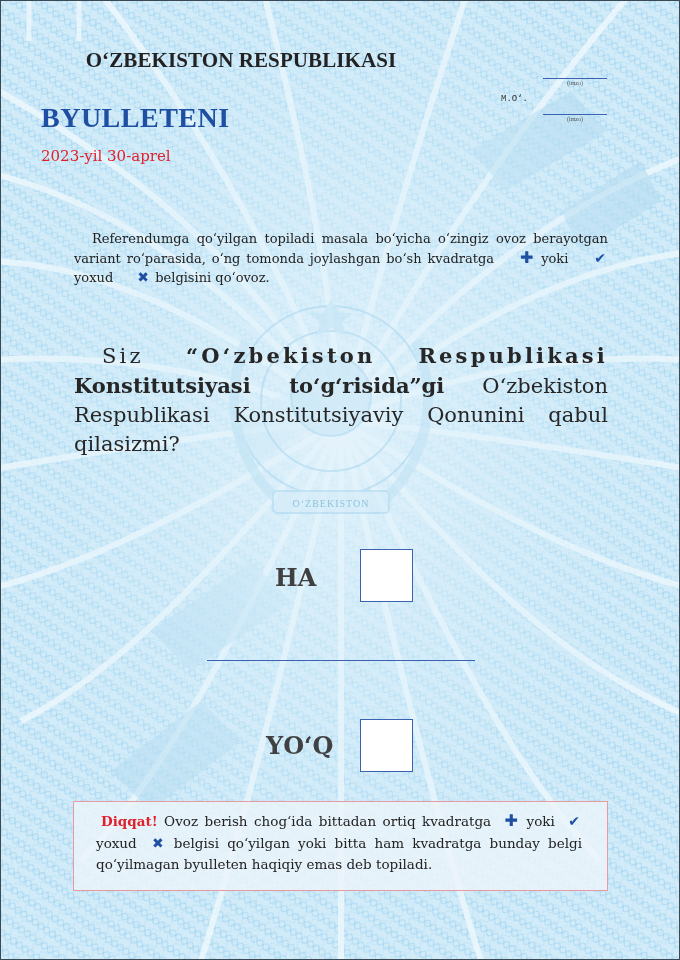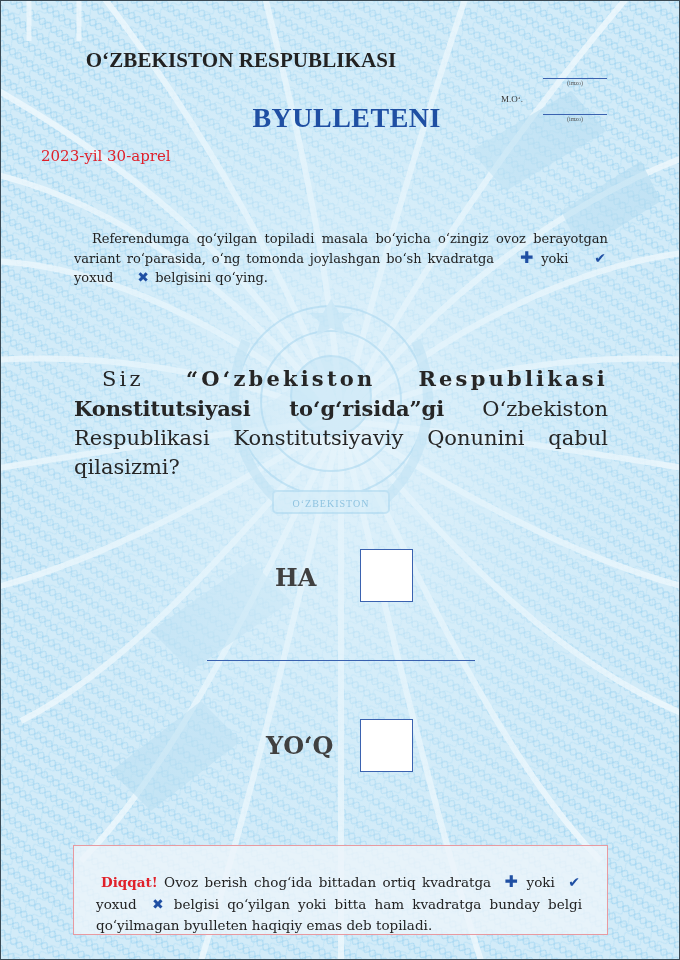--- a/index.html
+++ b/index.html
@@ -47,21 +47,21 @@
       line-height: 27px;
       letter-spacing: 0.1px;
     }
     .header-line1 { top: 46px; }
     .header-line2 { top: 73px; }
     .ballot-word {
       position: absolute;
       top: 100px;
       left: 40px;
       width: 400px;
-      text-align: right;
+      text-align: left;
       color: #1f4fa3;
       font-weight: bold;
       font-family: "Liberation Serif", "DejaVu Serif", serif;
       font-size: 28px;
       line-height: 34px;
       letter-spacing: 0.5px;
     }
     .date {
       position: absolute;
       top: 144px;
@@ -74,21 +74,21 @@
       line-height: 22px;
     }
 
     
     .mo-label {
       position: absolute;
       left: 500px;
       top: 93px;
       font-size: 9px;
       color: #333;
-      font-family: Liberation Serif, serif;
+      font-family: Liberation Mono, monospace;
     }
     .sign-line {
       position: absolute;
       left: 542px;
       width: 64px;
       height: 0;
       border-top: 1.5px solid #3a62b0;
     }
     .sign-line.l1 { top: 77px; }
     .sign-line.l2 { top: 113px; }
@@ -132,21 +132,20 @@
     .question {
       position: absolute;
       left: 73px;
       top: 340px;
       width: 534px;
       color: #262626;
       font-family: "DejaVu Serif", serif;
       font-size: 21px;
       line-height: 29px;
       text-align: justify;
-      margin-top: 23px;
     }
     .q-line1 {
       display: block;
       letter-spacing: 3.2px;
       text-align: justify;
       text-align-last: justify;
       text-indent: 28px;
     }
     .q-bold { font-weight: bold; }
 
@@ -178,27 +177,27 @@
       top: 659px;
       width: 268px;
       height: 0;
       border-top: 1.5px solid #3a62b0;
     }
 
     
     .warning {
       position: absolute;
       left: 72px;
-      top: 844px;
+      top: 800px;
       width: 535px;
       height: 90px;
       box-sizing: border-box;
       border: 1.5px solid #e89aa0;
       background: rgba(236, 244, 250, 0.82);
-      padding: 26px 25px 0 22px;
+      padding: 9px 25px 0 22px;
     }
     .warning-text {
       color: #222;
       font-family: "DejaVu Serif", serif;
       font-size: 13.5px;
       line-height: 21.5px;
       text-align: justify;
       text-indent: 5px;
     }
     .warning-title {
@@ -294,21 +293,21 @@
     <div class="sign-line l2"></div>
     <div class="sign-cap c2">(imzo)</div>
 
     <div class="instruction">
       <span>Referendumga qo‘yilgan topiladi masala bo‘yicha o‘zingiz ovoz berayotgan variant ro‘parasida, o‘ng tomonda joylashgan bo‘sh kvadratga</span>
       <span class="ico plus">✚</span>
       <span>yoki</span>
       <span class="ico check">✔</span>
       <span>yoxud</span>
       <span class="ico cross">✖</span>
-      <span>belgisini qo‘ying.</span>
+      <span>belgisini qo‘ovoz.</span>
     </div>
 
     <div class="question">
       <span class="q-line1"><span>Siz</span> <span class="q-bold">“O‘zbekiston Respublikasi</span></span><span class="q-bold">Konstitutsiyasi to‘g‘risida”gi</span> <span>O‘zbekiston Respublikasi Konstitutsiyaviy Qonunini qabul qilasizmi?</span>
     </div>
 
     <div class="opt-label opt-ha">HA</div>
     <div class="checkbox cb-ha"></div>
 
     <div class="separator"></div>

